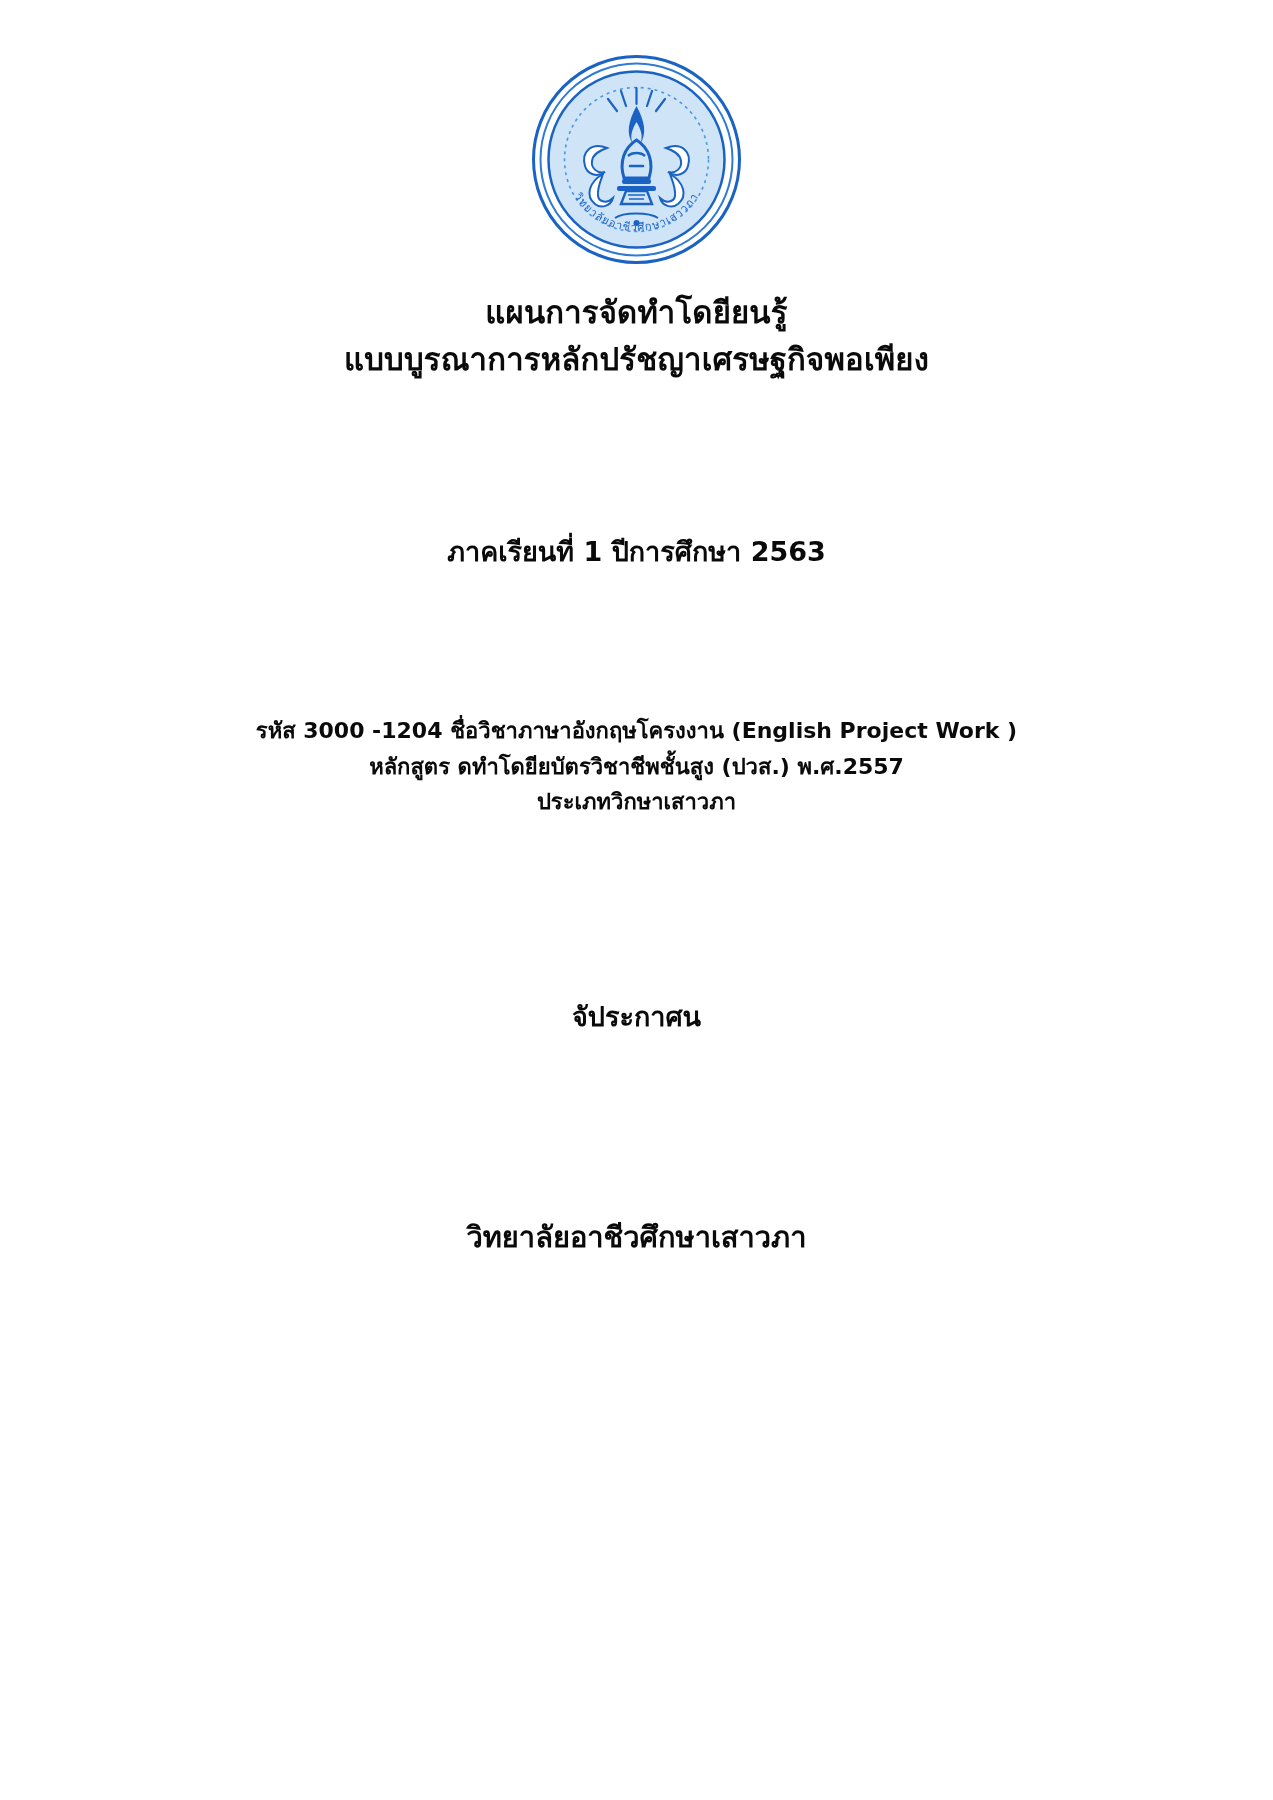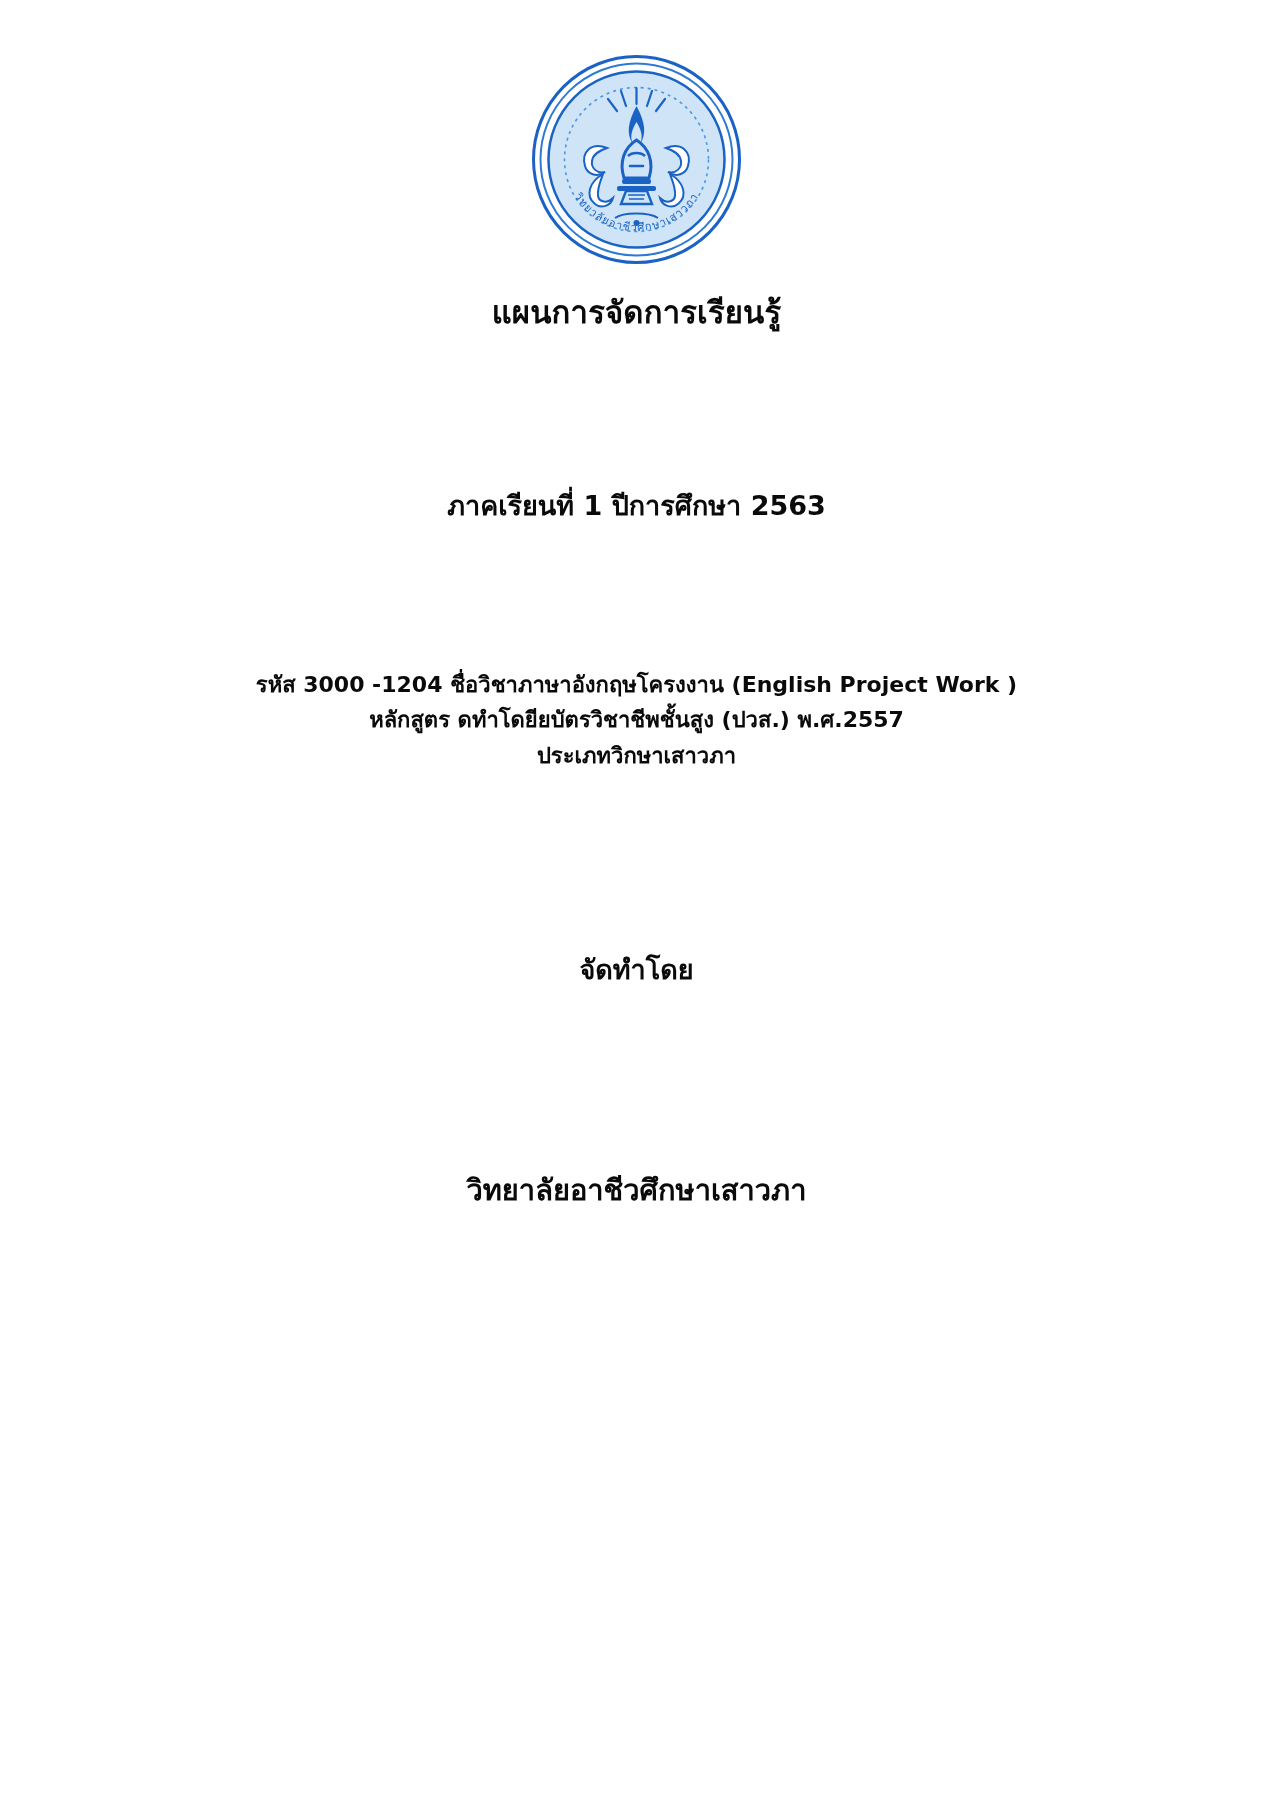--- a/index.html
+++ b/index.html
@@ -137,34 +137,35 @@
       <text font-family="DejaVu Sans, sans-serif" font-size="11" fill="#1a63c4" letter-spacing="1">
         <textPath href="#ringArc" startOffset="50%" text-anchor="middle">วิทยาลัยอาชีวศึกษาเสาวภา</textPath>
       </text>
 
       <path d="M86 166 C 94 160, 120 160, 129 166" fill="none" stroke="#1a63c4" stroke-width="2"></path>
       <circle cx="107.5" cy="171" r="3" fill="#1a63c4"></circle>
     </svg>
   </div>
 
   <div class="title-block">
-    <div class="title-line">แผนการจัดการเรียนรู้</div>
+    <div class="title-line">แผนการจัดทำโดยียนรู้</div>
+    <div class="title-line">แบบบูรณาการหลักปรัชญาเศรษฐกิจพอเพียง</div>
   </div>
 
   <div class="term-block">
     <div class="term-line">ภาคเรียนที่ 1 ปีการศึกษา 2563</div>
   </div>
 
   <div class="course-block">
     <div class="course-line">รหัส 3000 -1204 ชื่อวิชาภาษาอังกฤษโครงงาน (English Project Work )</div>
     <div class="course-line">หลักสูตร ดทำโดยียบัตรวิชาชีพชั้นสูง (ปวส.) พ.ศ.2557</div>
     <div class="course-line">ประเภทวิกษาเสาวภา</div>
   </div>
 
   <div class="author-block">
-    <div class="author-line">จัดทำโดย</div>
+    <div class="author-line">จัประกาศน</div>
   </div>
 
   <div class="institution-block">
     <div class="institution-line">วิทยาลัยอาชีวศึกษาเสาวภา</div>
   </div>
 
 </div>
 
 </body></html>

